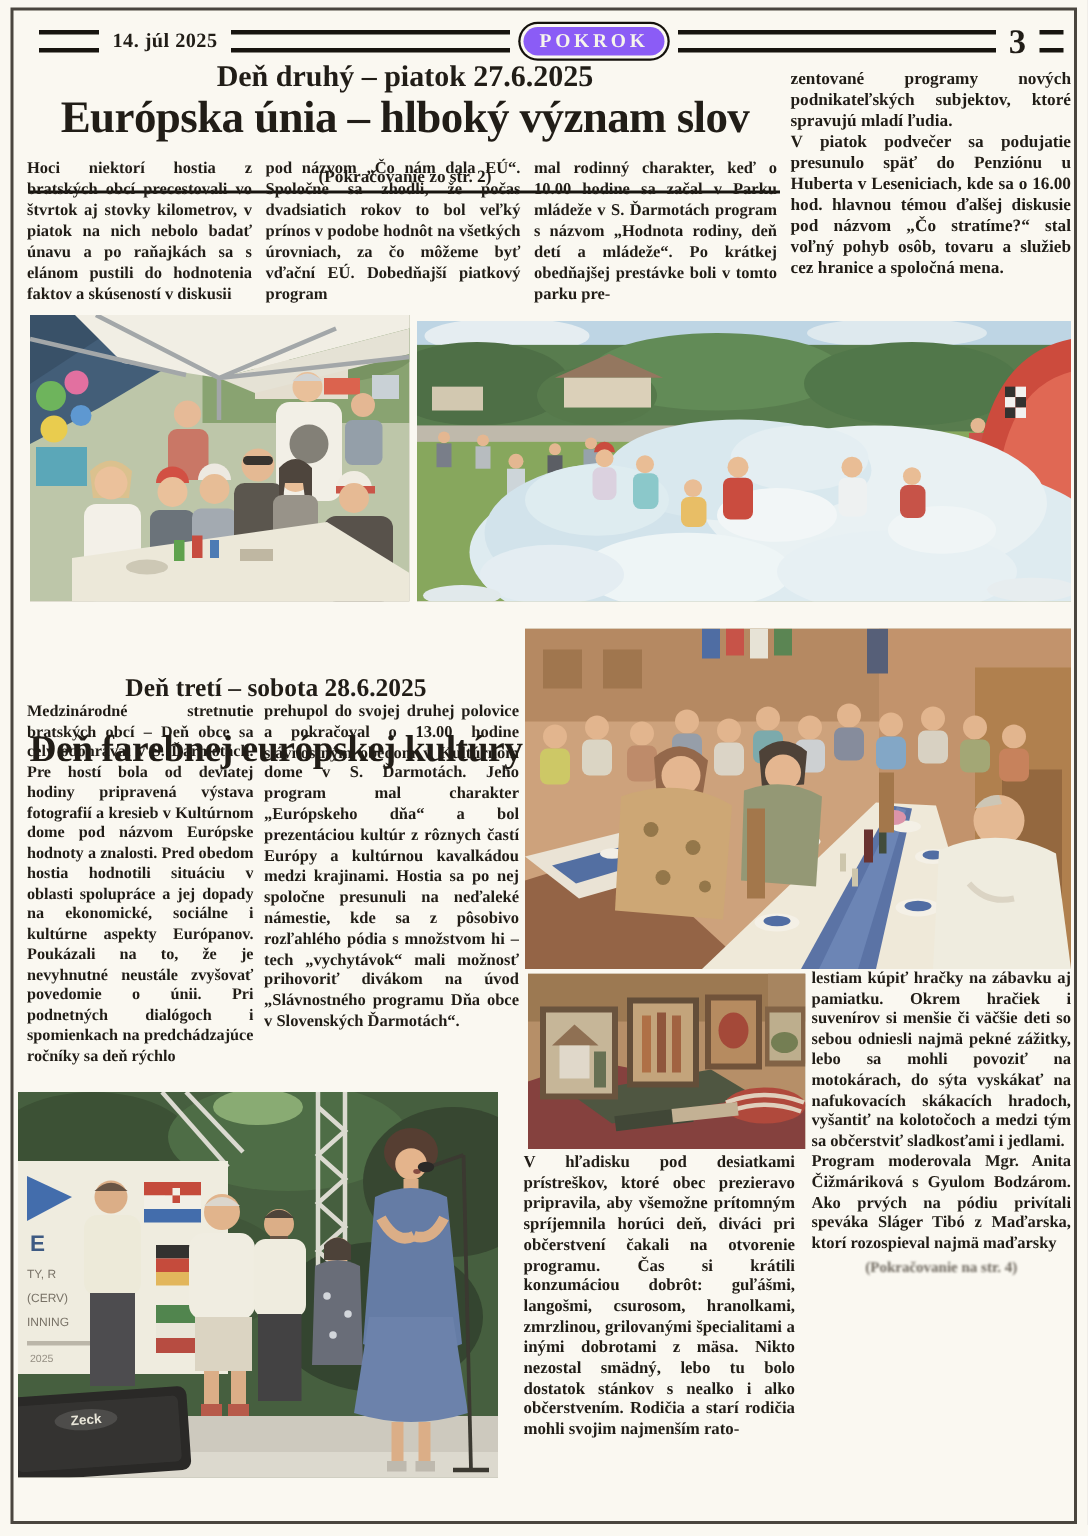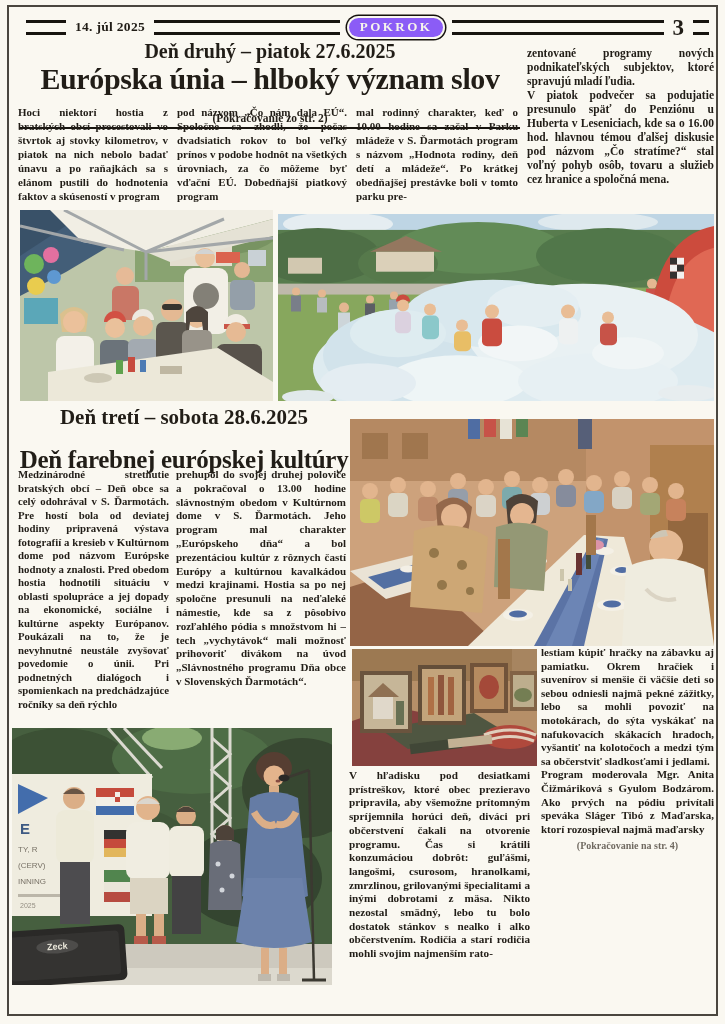--- a/index.html
+++ b/index.html
@@ -26,21 +26,21 @@
   .page-number{font-weight:700;font-size:23px;line-height:1;}
 
   
   .head-block{position:absolute;left:20px;top:40px;width:500px;text-align:center;}
   .kicker1{font-weight:700;font-size:20px;line-height:1.1;}
   .headline1{font-weight:700;font-size:30px;line-height:1.04;letter-spacing:-.4px;margin-top:1px;}
   .contnote{font-weight:700;font-size:11.5px;margin-top:18px;}
   .head-rule{border-bottom:2.5px solid #17140f;margin-top:3px;}
 
   .head-block2{position:absolute;left:14px;top:406px;width:340px;text-align:center;}
-  .kicker2{font-weight:700;font-size:21px;line-height:1.1;}
+  .kicker2{font-weight:700;font-size:17px;line-height:1.1;margin-top:44px;}
   .headline2{font-weight:700;font-size:25px;line-height:1.05;letter-spacing:-.3px;margin-top:18px;white-space:nowrap;}
 
   
   .col{position:absolute;text-align:justify;font-weight:700;overflow:hidden;
        text-justify:inter-word;hyphens:none;}
   .col p{margin:0;}
   .s1-row{position:absolute;left:18px;top:105px;width:502px;height:101px;display:flex;gap:9px;}
   .s1-row .fcol{flex:none;text-align:justify;font-weight:700;font-size:11px;line-height:14px;overflow:hidden;}
   .c1{width:150px;} .c2{width:170px;} .c3{width:162px;}
 
@@ -79,21 +79,21 @@
   </div>
 
   <div class="head-block">
     <div class="kicker1">Deň druhý – piatok 27.6.2025</div>
     <div class="headline1">Európska únia –  hlboký význam slov</div>
     <div class="contnote">(Pokračovanie zo str. 2)</div>
     <div class="head-rule"></div>
   </div>
 
   <div class="s1-row">
-    <div class="fcol c1">Hoci niektorí hostia z bratských obcí precestovali vo štvrtok aj stovky kilometrov, v piatok na nich nebolo badať únavu a po raňajkách sa s elánom pustili do hodnotenia faktov a skúseností v program</div>
+    <div class="fcol c1">Hoci niektorí hostia z bratských obcí precestovali vo štvrtok aj stovky kilometrov, v piatok na nich nebolo badať únavu a po raňajkách sa s elánom pustili do hodnotenia faktov a skúseností v diskusii</div>
     <div class="fcol c2">pod názvom „Čo nám dala EÚ“. Spoločne sa zhodli, že počas dvadsiatich rokov to bol veľký prínos v podobe hodnôt na všetkých úrovniach, za čo môžeme byť vďační EÚ. Dobedňajší piatkový program</div>
     <div class="fcol c3">mal rodinný charakter, keď o 10.00 hodine sa začal v Parku mládeže v S. Ďarmotách program s názvom „Hodnota rodiny, deň detí a mládeže“. Po krátkej obedňajšej prestávke boli v tomto parku pre-</div>
   </div>
   <div class="col s1-col4">
     <p>zentované programy nových podnikateľských subjektov, ktoré spravujú mladí ľudia.</p>
     <p>V piatok podvečer sa podujatie presunulo späť do Penziónu u Huberta v Leseniciach, kde sa o 16.00 hod. hlavnou témou ďalšej diskusie pod názvom „Čo stratíme?“ stal voľný pohyb osôb, tovaru a služieb cez hranice a spoločná mena.</p>
   </div>
 
   <div class="photo ph-tent">
     <svg viewBox="0 0 253 191" preserveAspectRatio="none">

